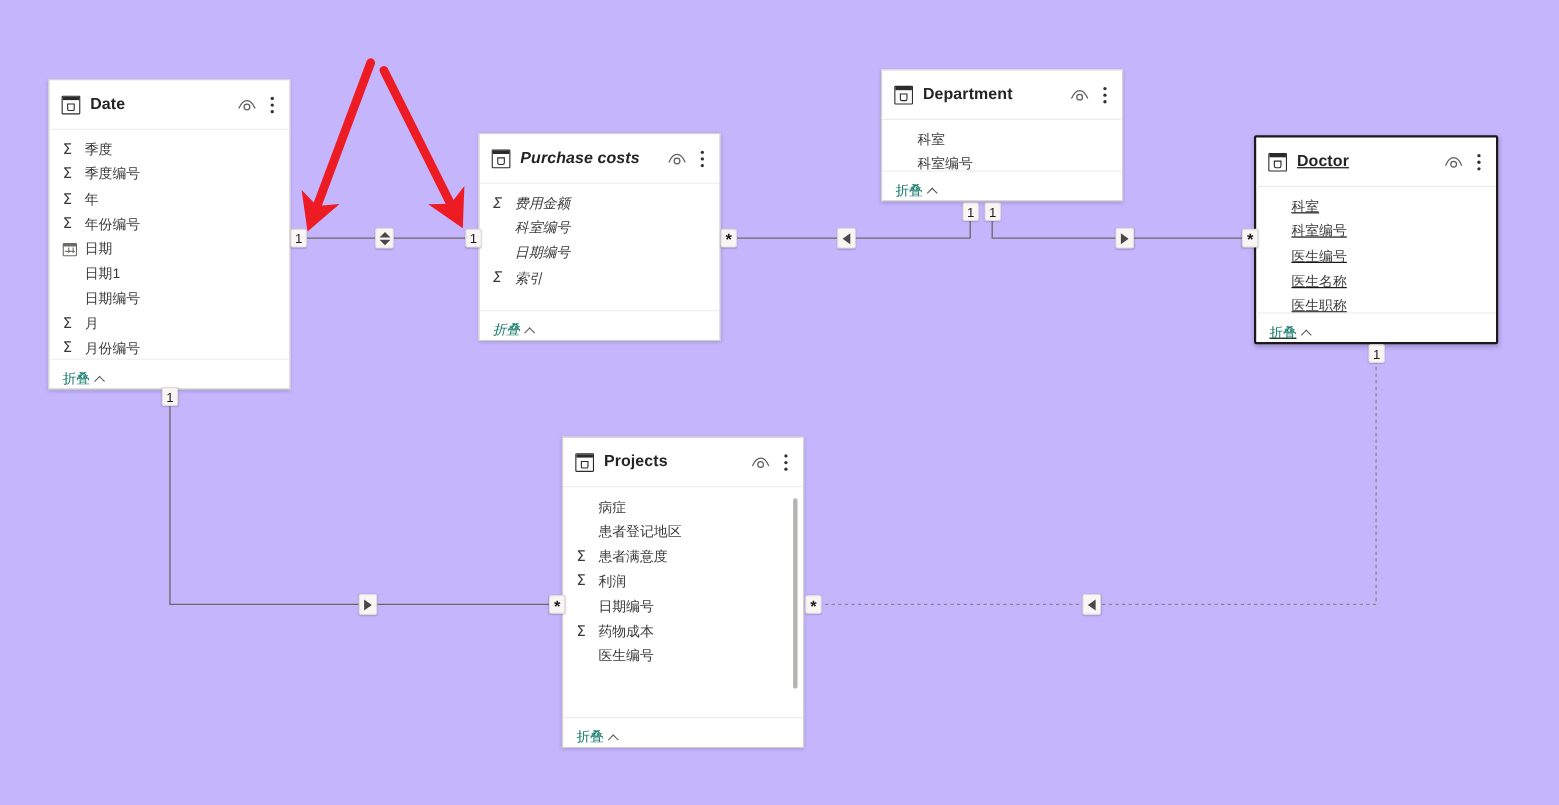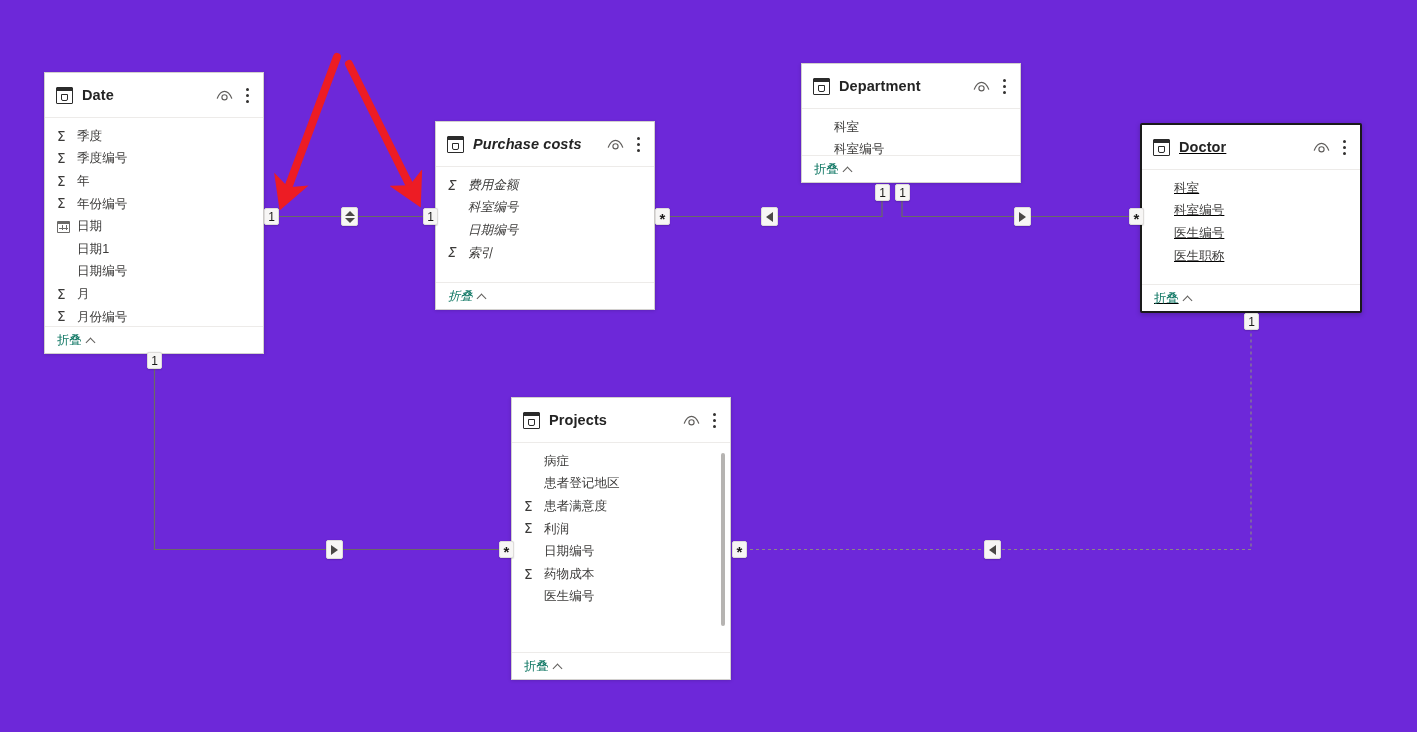--- a/index.html
+++ b/index.html
@@ -12,21 +12,21 @@
     height: 732px;
     position: relative;
     overflow: hidden;
     font-family: "Liberation Sans", "DejaVu Sans", sans-serif;
     -webkit-font-smoothing: antialiased;
   }
 
   #canvas {
     position: absolute;
     inset: 0;
-    background: #6d28d9;
+    background: #c4b5fd;
   }
 
   
   #links {
     position: absolute;
     left: 0; top: 0;
     width: 1417px;
     height: 732px;
     pointer-events: none;
   }
@@ -175,21 +175,21 @@
     color: #3b3a39;
     white-space: nowrap;
     margin-left: 2px;
   }
 
   .card-footer {
     flex: 0 0 auto;
     height: 27px;
     border-top: 1px solid #edebe9;
     display: flex;
-    align-items: center;
+    align-items: flex-end;
     padding-left: 12px;
     box-sizing: border-box;
   }
   .collapse-link {
     font-size: 12.3px;
     color: #117865;
     cursor: pointer;
     display: flex;
     align-items: center;
     gap: 5px;
@@ -501,20 +501,24 @@
             <span class="f-icon"></span>
             <span class="f-label">科室</span>
           </div>
           <div class="field-row">
             <span class="f-icon"></span>
             <span class="f-label">科室编号</span>
           </div>
           <div class="field-row">
             <span class="f-icon"></span>
             <span class="f-label">医生编号</span>
+          </div>
+          <div class="field-row">
+            <span class="f-icon"></span>
+            <span class="f-label">医生名称</span>
           </div>
           <div class="field-row">
             <span class="f-icon"></span>
             <span class="f-label">医生职称</span>
           </div>
         </div>
         <div class="card-footer">
           <span class="collapse-link">
             <span>折叠</span>
             <span class="chev"></span>

